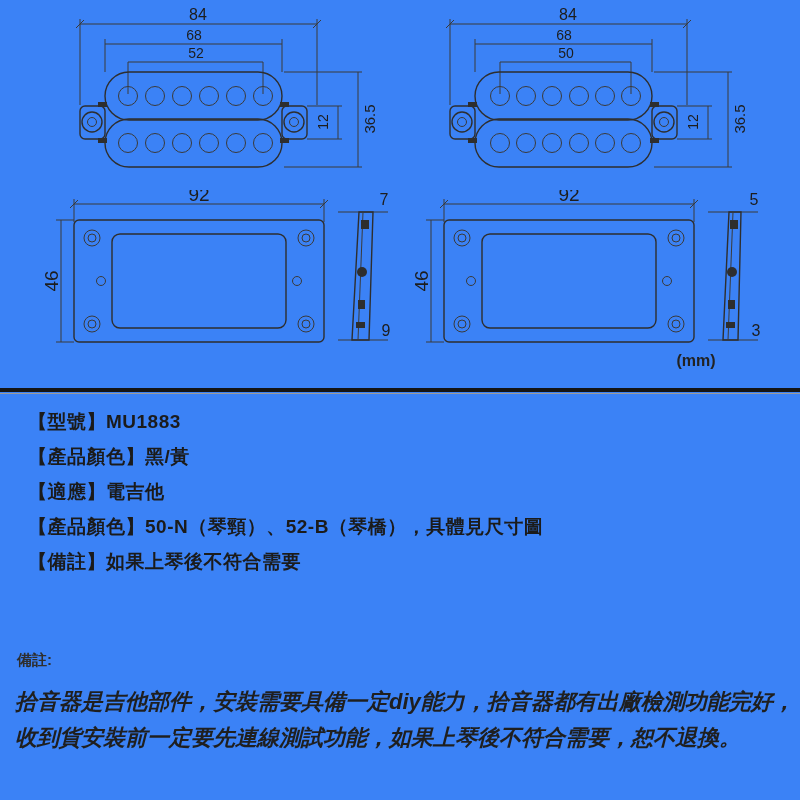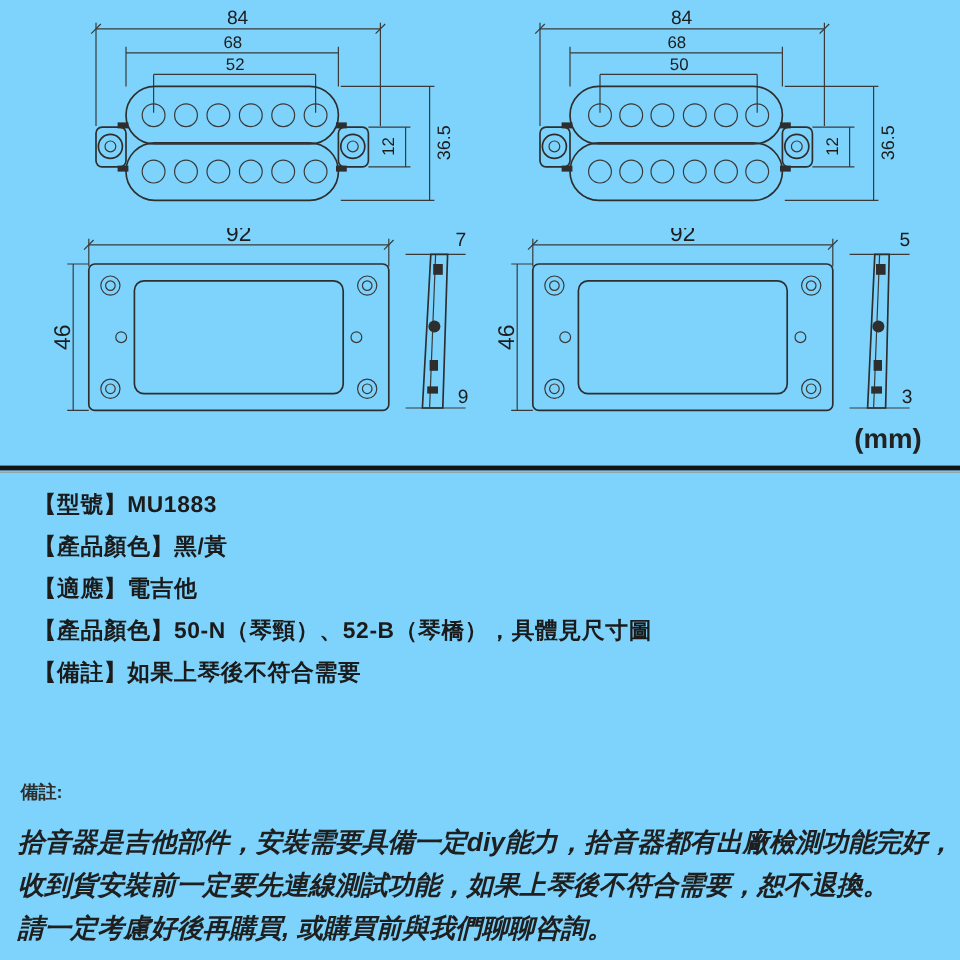--- a/index.html
+++ b/index.html
@@ -1,37 +1,37 @@
 <!DOCTYPE html>
 <html><head>
 <meta charset="utf-8">
 <style>
   html,body{margin:0;padding:0;background:#ffffff;}
   .sheet{
     position:relative;width:800px;height:800px;margin:0 auto;
-    background:#7dd3fc;overflow:hidden;
+    background:#3b82f6;overflow:hidden;
     font-family:"Liberation Sans","DejaVu Sans",sans-serif;
     color:#1c1c1c;
   }
   .abs{position:absolute;}
   svg text{font-family:"Liberation Sans","DejaVu Sans",sans-serif;fill:#1d1d1d;}
   .ln{stroke:#2e2e2e;stroke-width:1.4;fill:none;}
   .lt{stroke:#3a3a3a;stroke-width:1;fill:none;}
   .fill{fill:#2e2e2e;stroke:none;}
   .divider{left:0;top:388px;width:800px;height:4px;background:#141414;}
   .divider-sub{left:0;top:393px;width:800px;height:1px;background:#9a9a9a;}
   .specs{left:28px;top:404px;font-size:19px;font-weight:600;line-height:35px;
     letter-spacing:0.5px;color:#1b1b1b;white-space:nowrap;}
   .spec-line span{display:inline;}
   .notes-heading{left:17px;top:651px;font-size:15px;font-weight:700;color:#2e2e2e;}
   .notes{left:15px;top:684px;width:782px;font-size:22px;font-weight:600;
     line-height:36px;color:#1f1f1f;white-space:nowrap;font-style:italic;}
   .trail{margin-left:58px;}
-  .mm-label{left:704px;top:352px;width:72px;text-align:center;
-    font-size:23px;font-weight:600;color:#222;}
+  .mm-label{left:660px;top:352px;width:72px;text-align:center;
+    font-size:16px;font-weight:600;color:#222;}
 </style>
 </head>
 <body>
 
 <div class="sheet">
 
   <svg class="abs" style="left:70px;top:6px;" width="310" height="190" viewBox="0 0 310 190">
 
     <line class="lt" x1="10" y1="18" x2="247" y2="18"></line>
     <line class="lt" x1="10" y1="13" x2="10" y2="99"></line>
@@ -255,16 +255,15 @@
     </div>
   </div>
 
   <div class="abs notes-heading">備註:</div>
 
   <div class="abs notes">
     <div class="note-line">拾音器是吉他部件，安裝需要具備一定diy能力，拾音器都有出廠檢測功能完好，</div>
     <div class="note-line">
       <span>收到貨安裝前一定要先連線測試功能，如果上琴後不符合需要，恕不退換。</span><span class="trail">，</span>
     </div>
-    <div class="note-line">請一定考慮好後再購買, 或購買前與我們聊聊咨詢。</div>
   </div>
 
 </div>
 
 </body></html>

